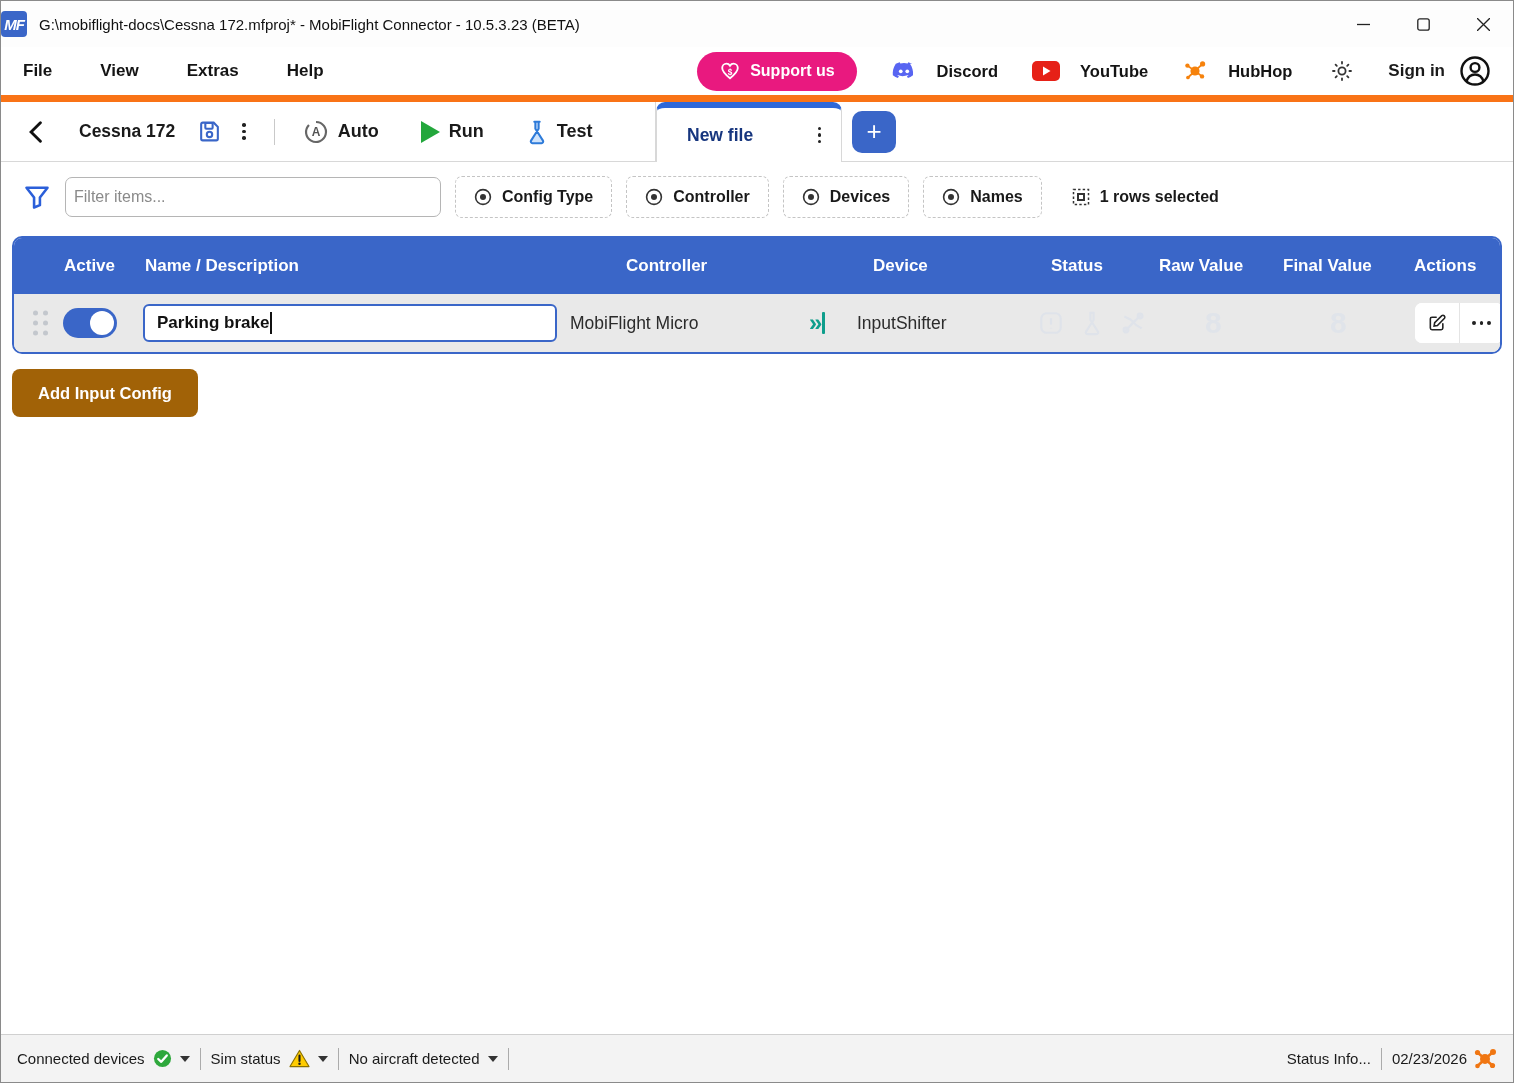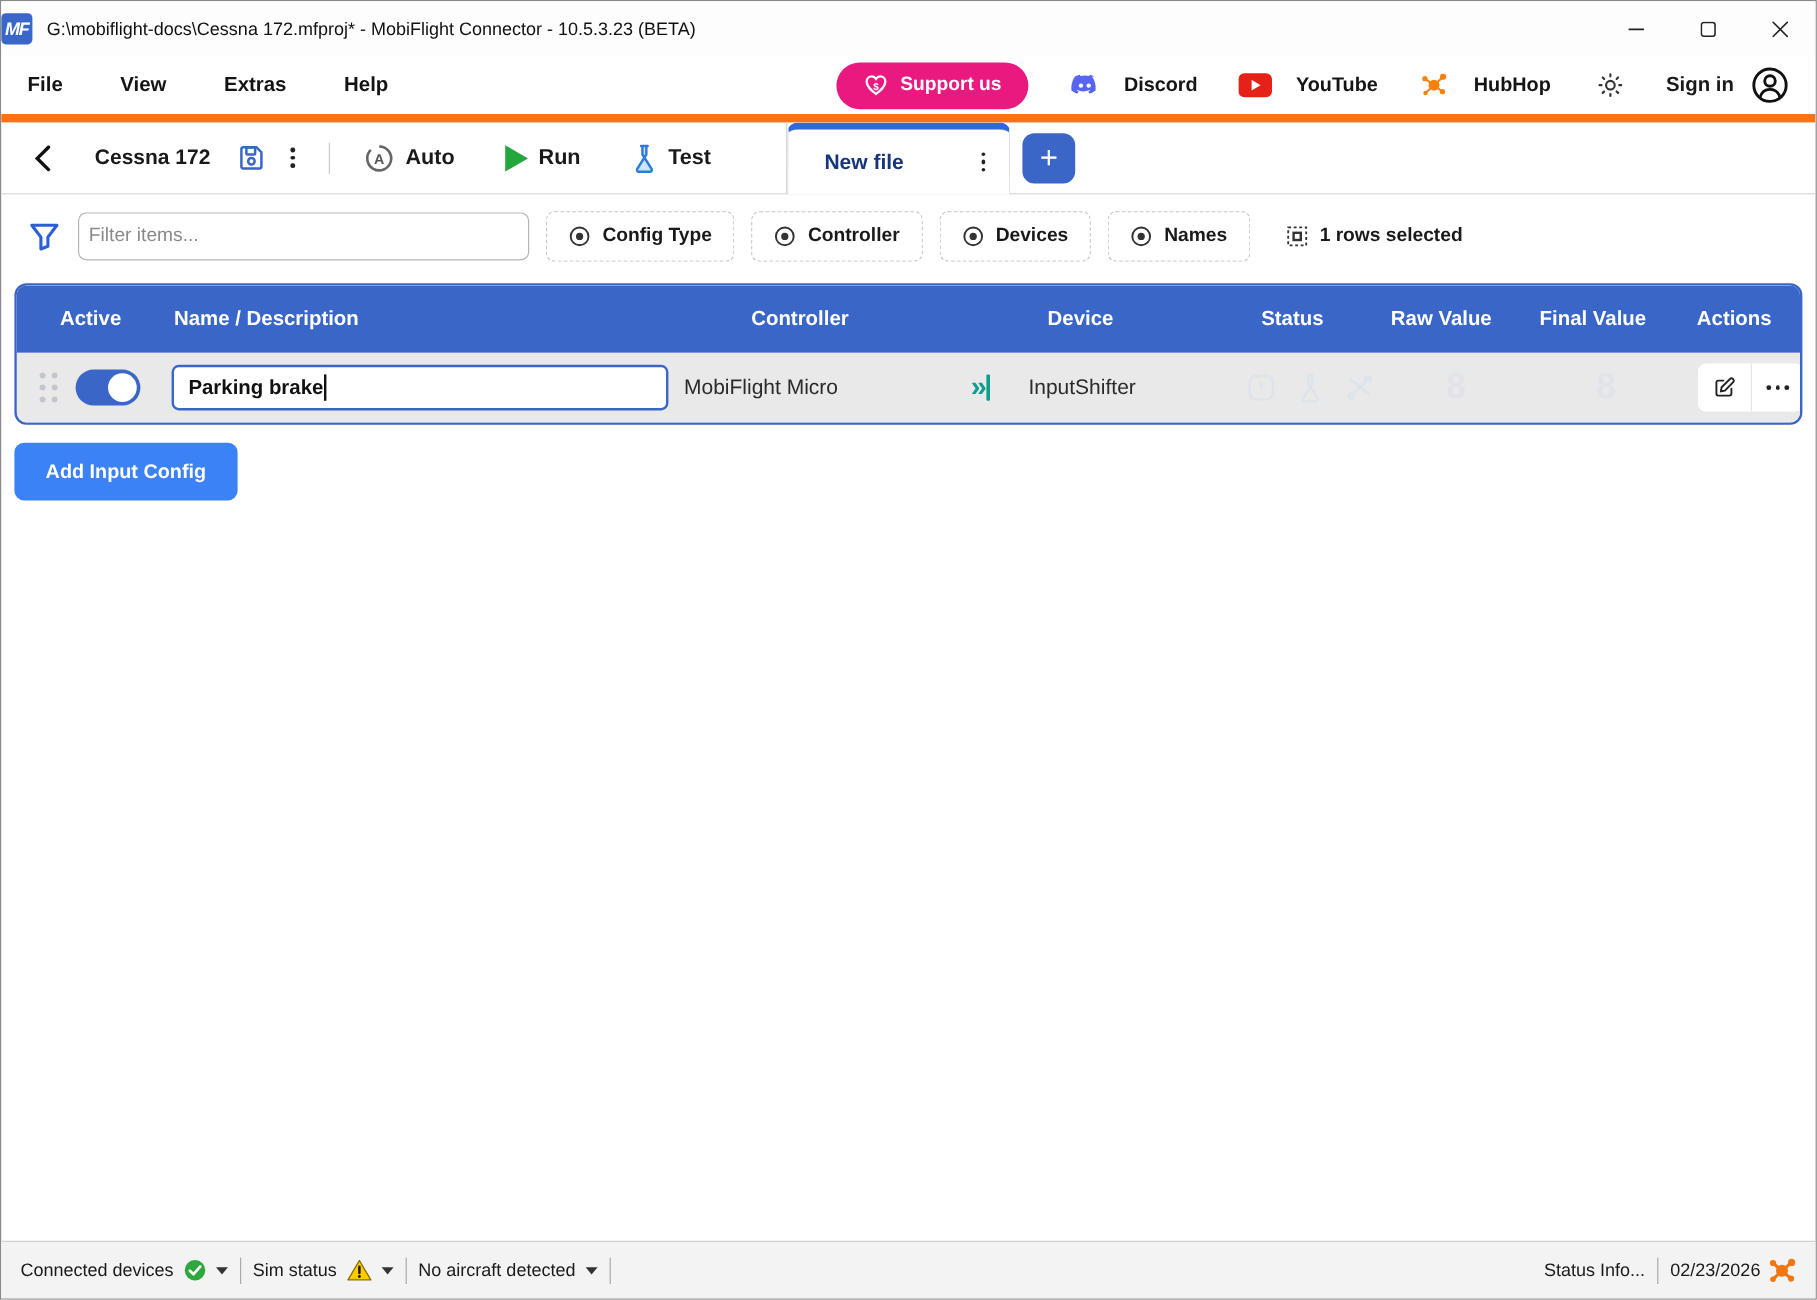--- a/index.html
+++ b/index.html
@@ -58,21 +58,21 @@
     font-size:16px; font-family:inherit; color:#222; outline:none; }
   .filter-input::placeholder { color:#8a8a8a; }
   .pill { display:flex; align-items:center; gap:10px; border:1.6px dashed #c4c4c4; border-radius:7px;
     height:42px; padding:0 18px; background:#fff; font-size:16px; font-weight:700; color:#191919; font-family:inherit; }
   .rows-selected { display:flex; align-items:center; gap:10px; font-size:16px; font-weight:700; margin-left:16px; }
 
   
   .config-table { margin:4px 11px 0 11px; border:2px solid #3A66C8; border-radius:10px; overflow:hidden; }
   .t-header { height:56px; background:#3A66C8; position:relative; color:#fff; font-size:17px; font-weight:700; }
   .t-header span { position:absolute; top:50%; transform:translateY(-50%); white-space:nowrap; }
-  .col-active{left:36px;} .col-name{left:131px;} .col-controller{left:612px;} .col-device{left:859px;}
+  .col-active{left:50px;} .col-name{left:131px;} .col-controller{left:612px;} .col-device{left:859px;}
   .col-status{left:1037px;} .col-raw{left:1145px;} .col-final{left:1269px;} .col-actions{left:1400px;}
   .t-row { height:58px; background:#E9E9E9; position:relative; }
   .drag-handle { position:absolute; left:19px; top:50%; transform:translateY(-50%);
     display:grid; grid-template-columns:repeat(2,5px); gap:5px; }
   .drag-handle i { width:5px; height:5px; border-radius:50%; background:#c3c7cd; }
   .toggle { position:absolute; left:49px; top:50%; transform:translateY(-50%);
     width:54px; height:30px; background:#3A66C8; border-radius:16px; border:none; }
   .toggle .knob { position:absolute; right:3px; top:3px; width:24px; height:24px; background:#fff; border-radius:50%; }
   .name-input { position:absolute; left:129px; top:50%; transform:translateY(-50%);
     width:414px; height:38px; background:#fff; border:2px solid #3A66C8; border-radius:6px;
@@ -93,21 +93,21 @@
   .action-btn { width:44px; height:40px; border:none; background:#fff; display:flex; align-items:center; justify-content:center; font-family:inherit; }
   .action-btn + .action-btn { border-left:1px solid #e4e4e4; }
   .dots3 { display:flex; gap:3.5px; }
   .dots3 i { width:3.8px; height:3.8px; background:#222; border-radius:50%; }
 
   
   .addrow { display:flex; gap:12px; margin:15px 11px; }
   .add-btn { height:48px; border:none; border-radius:8px; color:#fff; font-size:16.5px; font-weight:700;
     padding:0 26px; font-family:inherit; }
   .add-output { background:#E01371; }
-  .add-input { background:#3b82f6; }
+  .add-input { background:#a16207; }
 
   
   .statusbar { position:absolute; left:0; right:0; bottom:0; height:48px; background:#f3f3f3;
     border-top:1px solid #d0d0d0; display:flex; align-items:center; font-size:15px; padding:0 6px; }
   .sb-item { display:flex; align-items:center; gap:8px; padding:0 10px; height:100%; }
   .sb-sep { width:1px; height:22px; background:#ababab; }
   .caret-down { width:0; height:0; border-left:5px solid transparent; border-right:5px solid transparent; border-top:6px solid #333; }
   .sb-right { margin-left:auto; display:flex; align-items:center; height:100%; }
 </style>
 </head>

